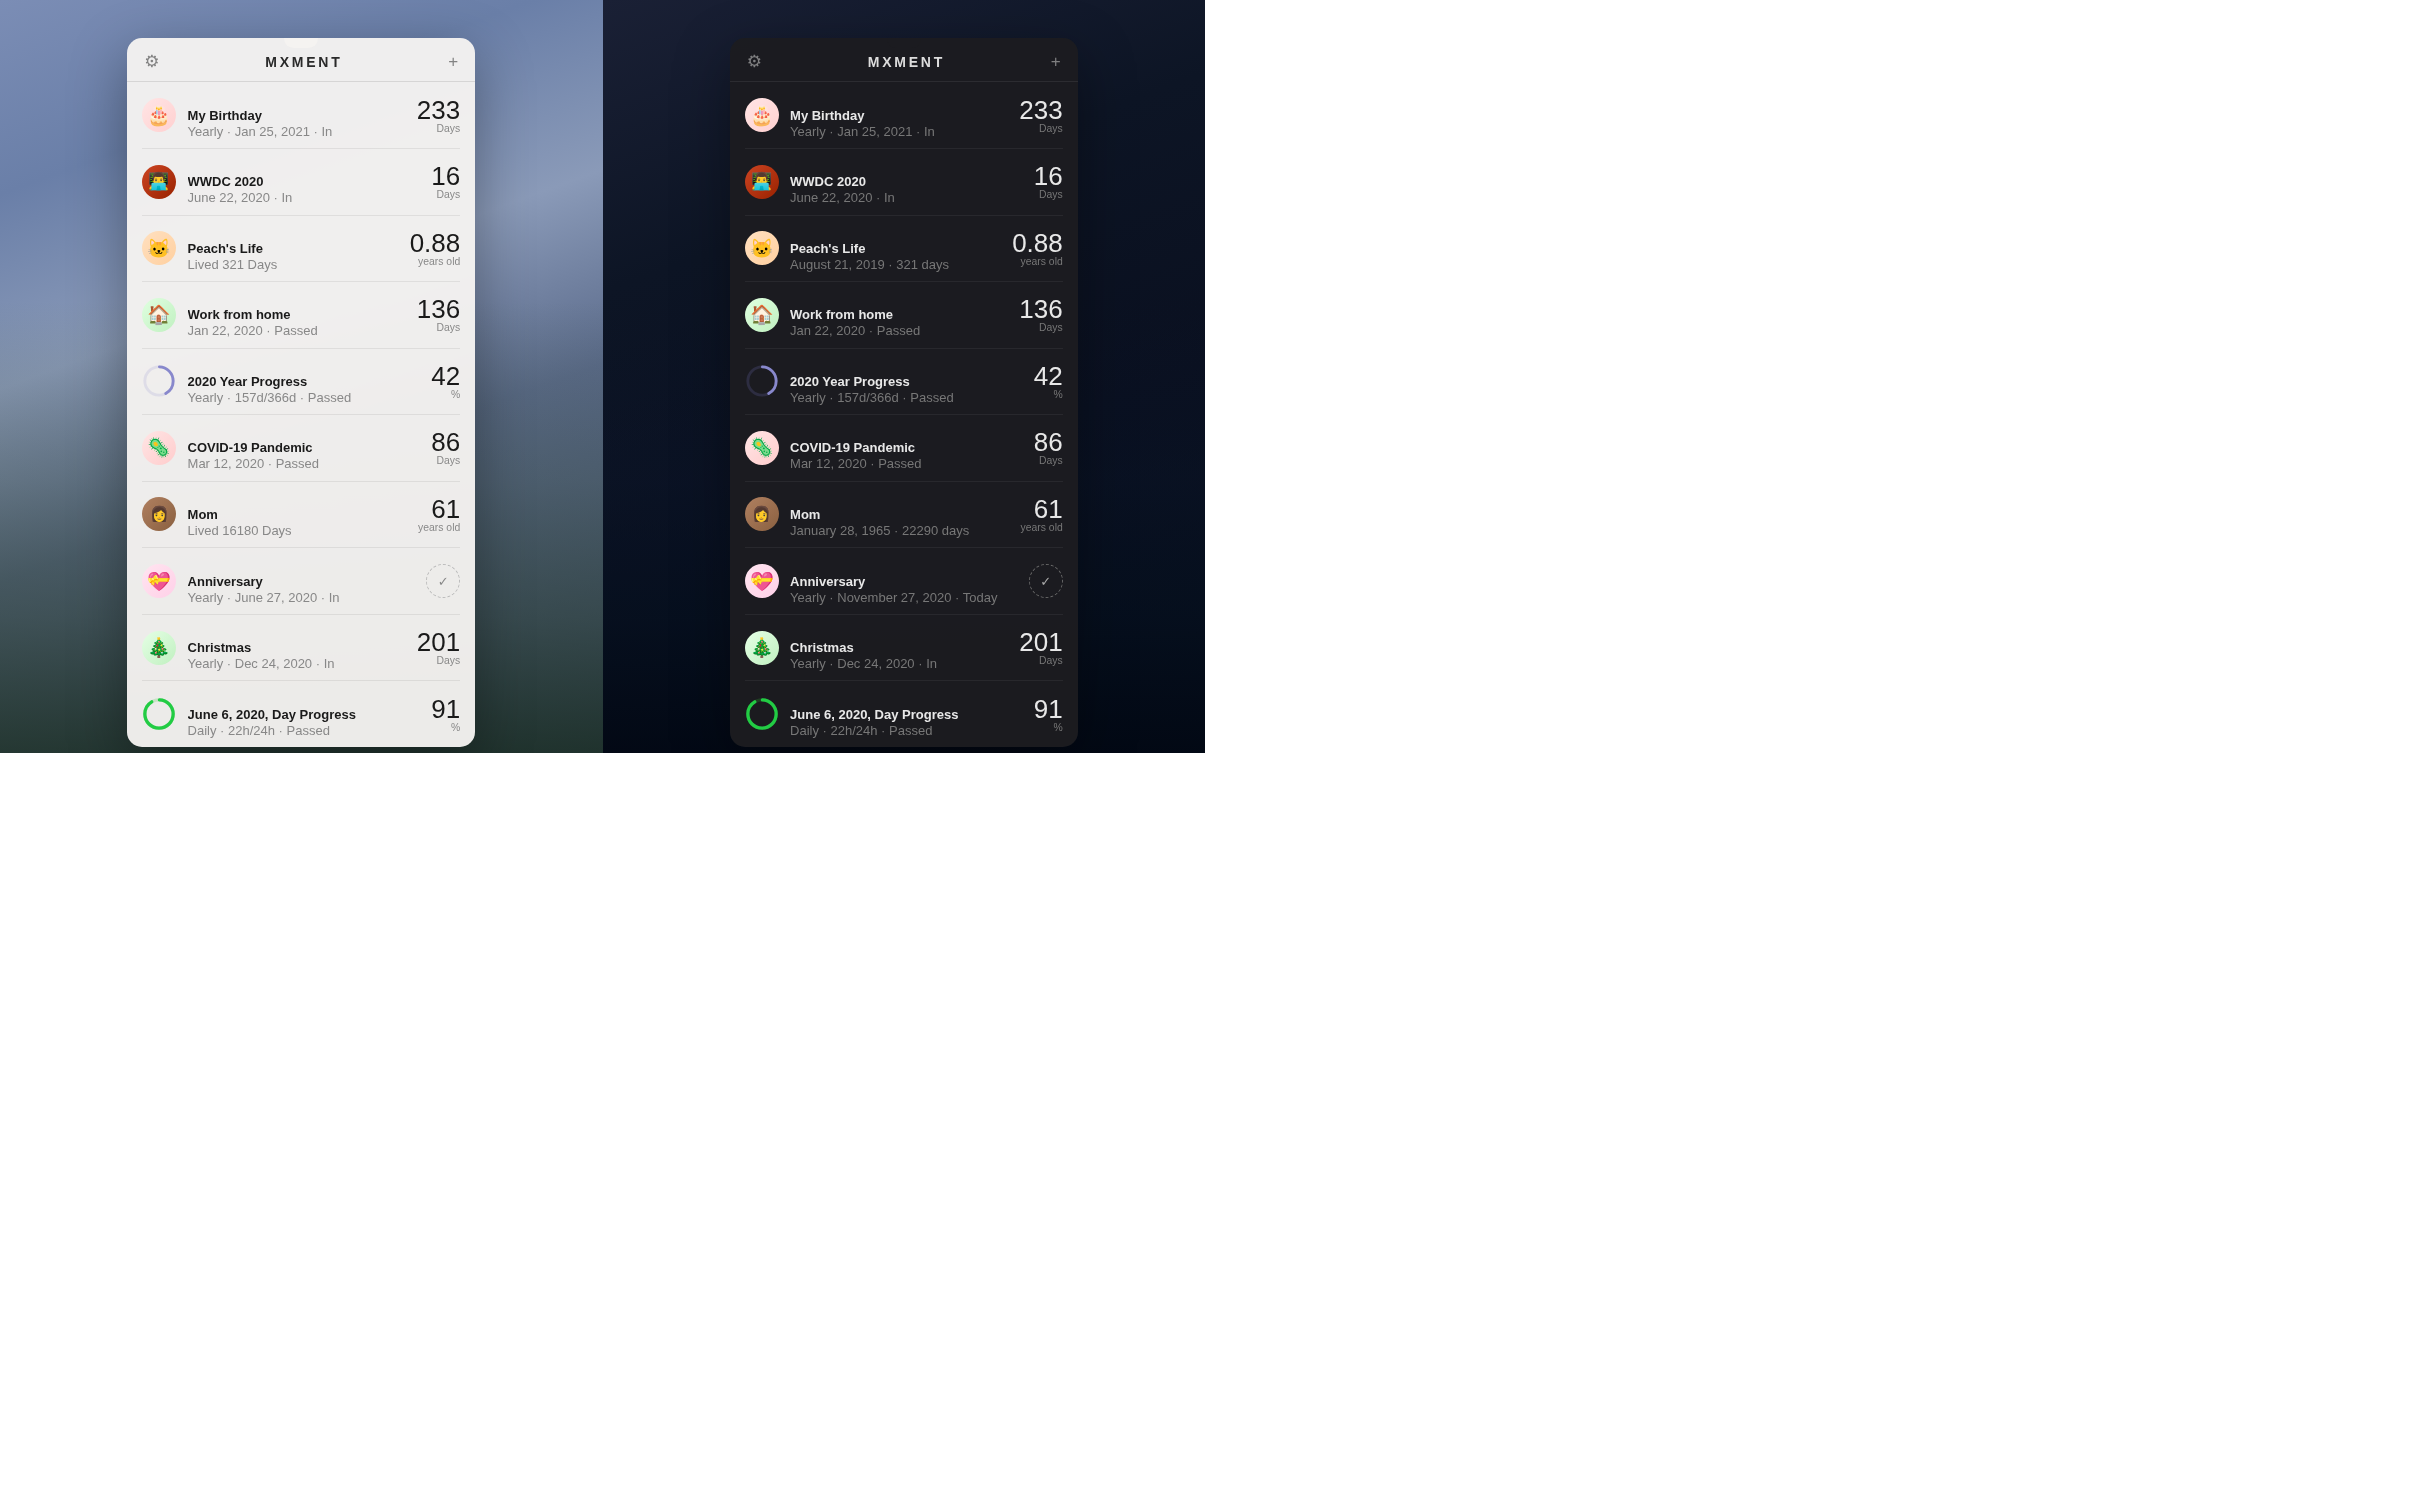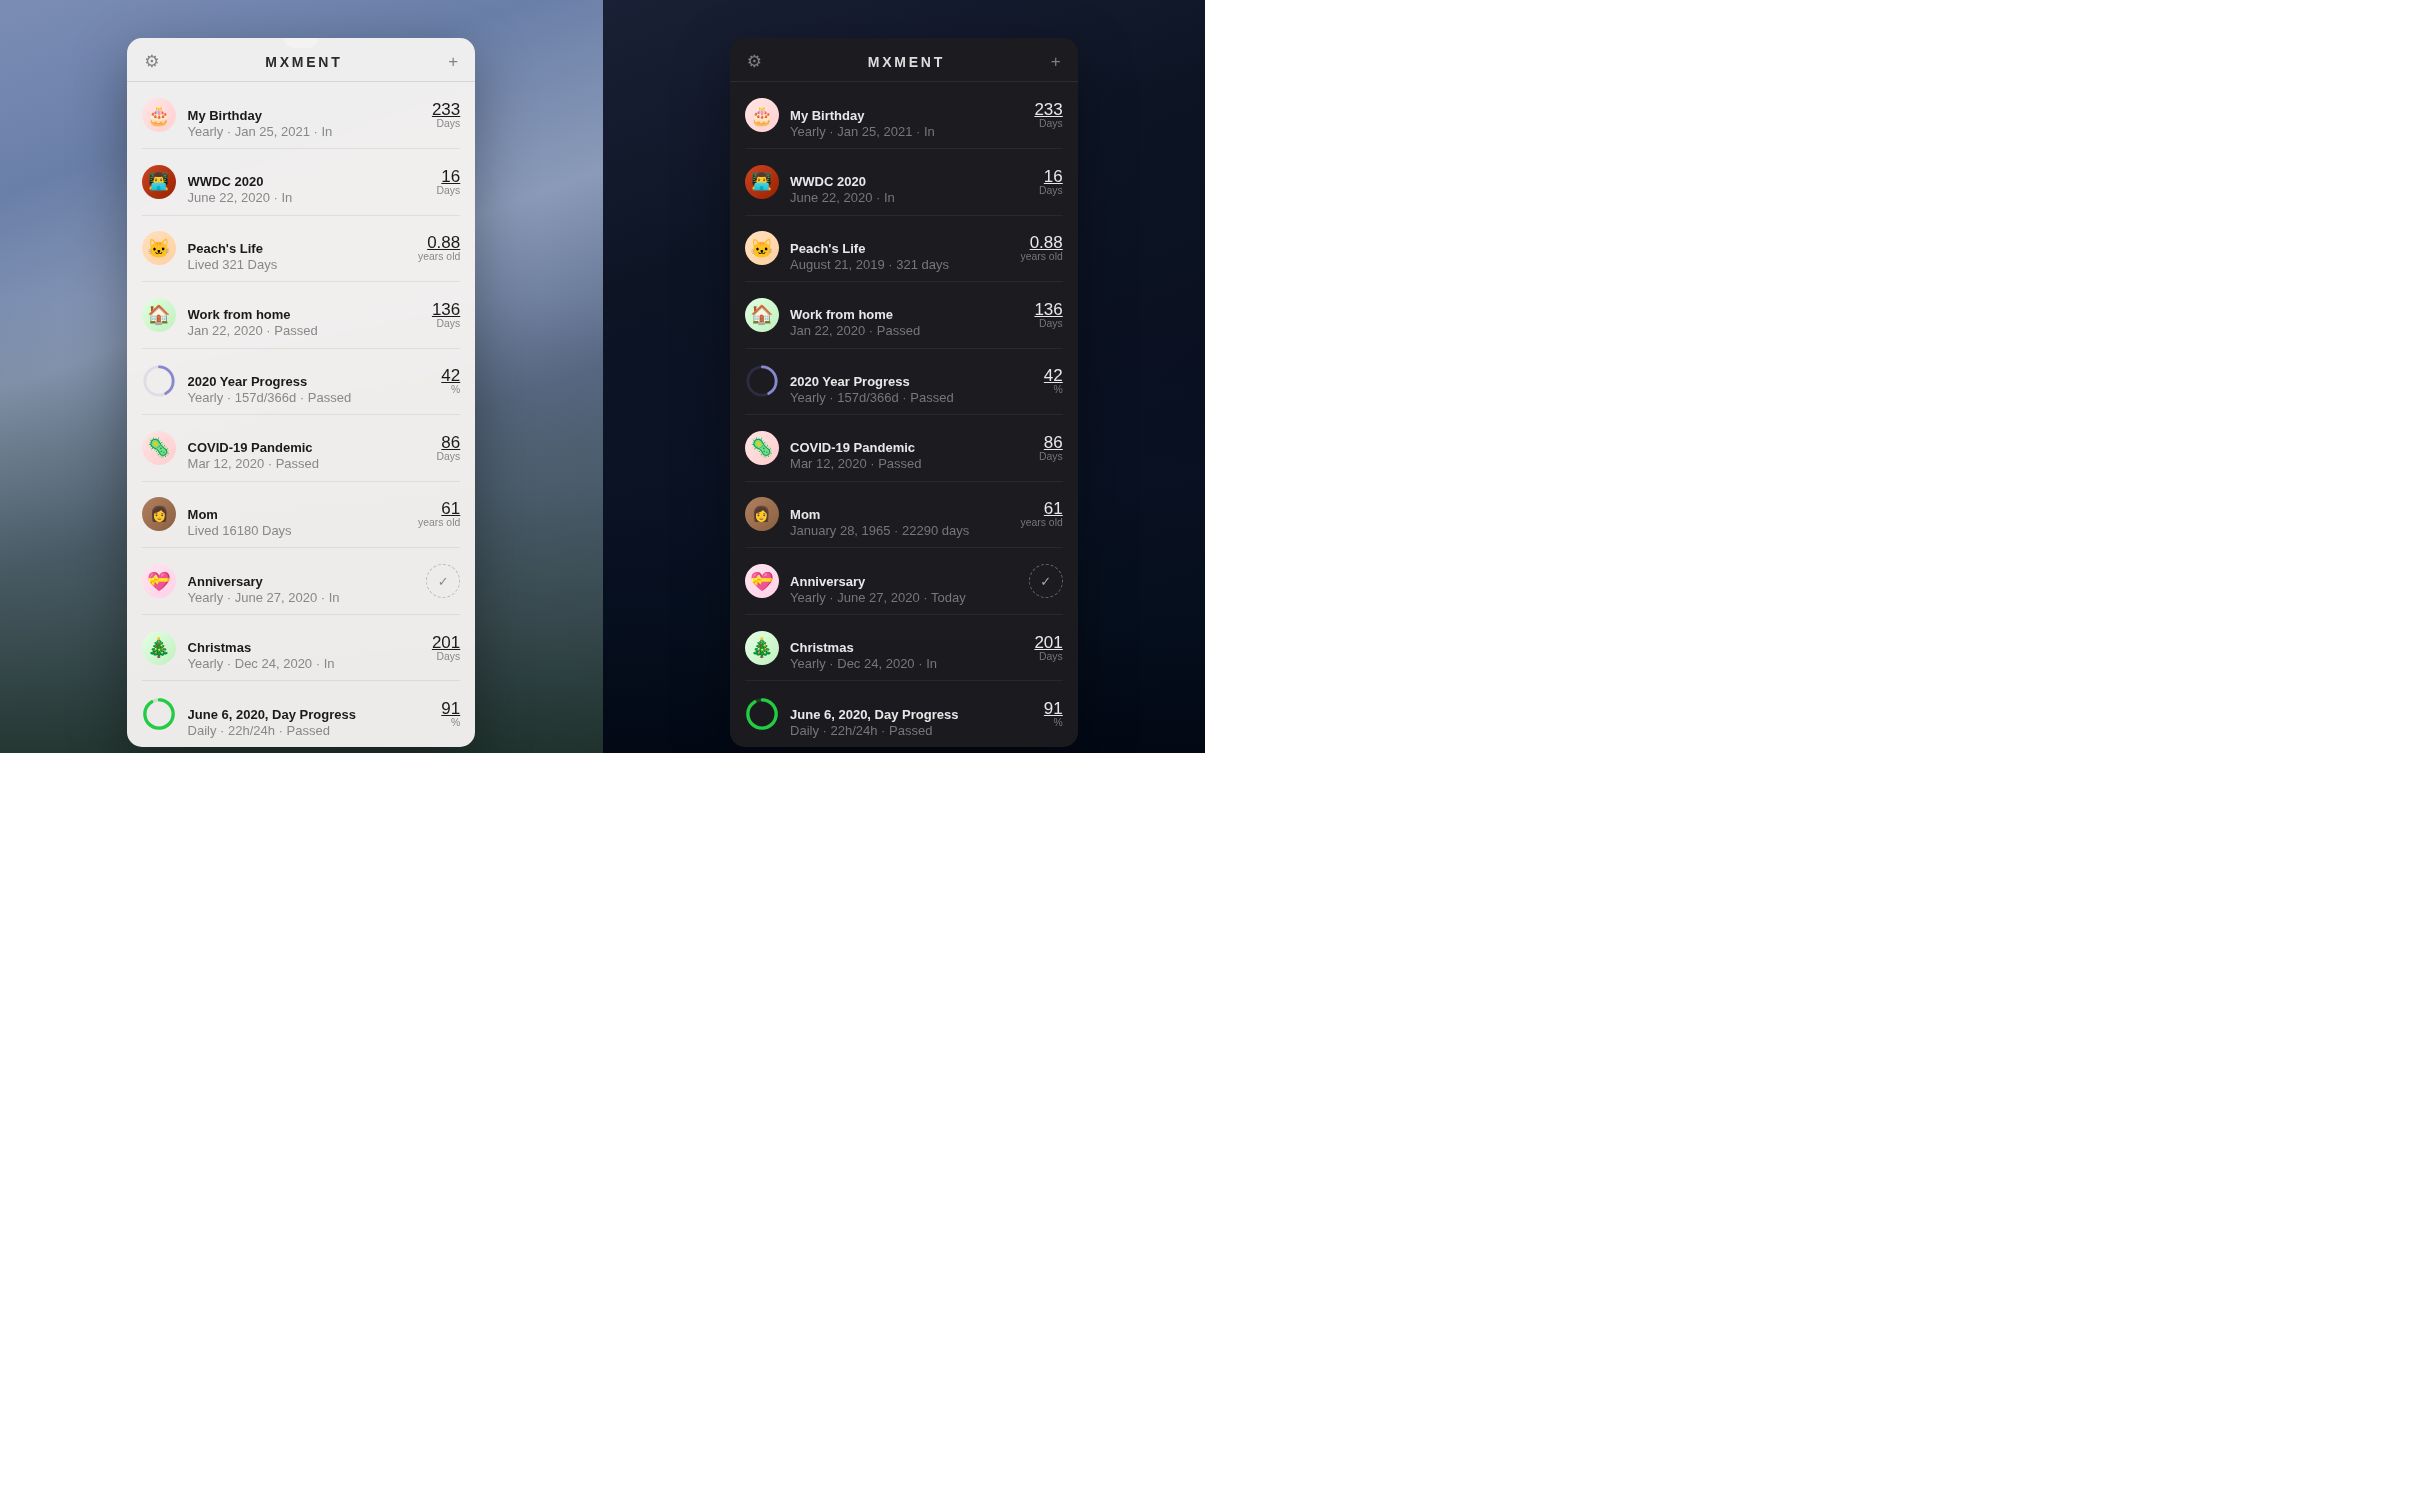--- a/index.html
+++ b/index.html
@@ -147,24 +147,23 @@
     }
     .widget-light .event-sub { color: #888; }
     .widget-dark .event-sub { color: #777; }
 
     .event-value {
       text-align: right;
       flex-shrink: 0;
     }
 
     .event-number {
-      font-size: 17px;
+      font-size: 26px;
       font-weight: 300;
       line-height: 1;
-      text-decoration: underline;
     }
     .widget-light .event-number { color: #1a1a1a; }
     .widget-dark .event-number { color: #e8e8e8; }
 
     .event-unit {
       font-size: 10.4px;
       text-align: right;
     }
     .widget-light .event-unit { color: #888; }
     .widget-dark .event-unit { color: #777; }
@@ -462,21 +461,21 @@
       <div class="event-value">
         <div class="event-number">61</div>
         <div class="event-unit">years old</div>
       </div>
     </div>
         <div class="row-sep"></div>
         <div class="event-row">
       <div class="event-icon emoji-bg-anniversary">💝</div>
       <div class="event-info">
         <div class="event-name">Anniversary</div>
-        <div class="event-sub">Yearly · June 27, 2020 · Today</div>
+        <div class="event-sub">Yearly · November 27, 2020 · Today</div>
       </div>
       <div style="width:34px;height:34px;border-radius:50%;border:1.9px dashed #666;display:flex;align-items:center;justify-content:center;font-size:13px;color:#aaa;flex-shrink:0;">✓</div>
     </div>
         <div class="row-sep"></div>
         <div class="event-row">
       <div class="event-icon emoji-bg-christmas">🎄</div>
       <div class="event-info">
         <div class="event-name">Christmas</div>
         <div class="event-sub">Yearly · Dec 24, 2020 · In</div>
       </div>

